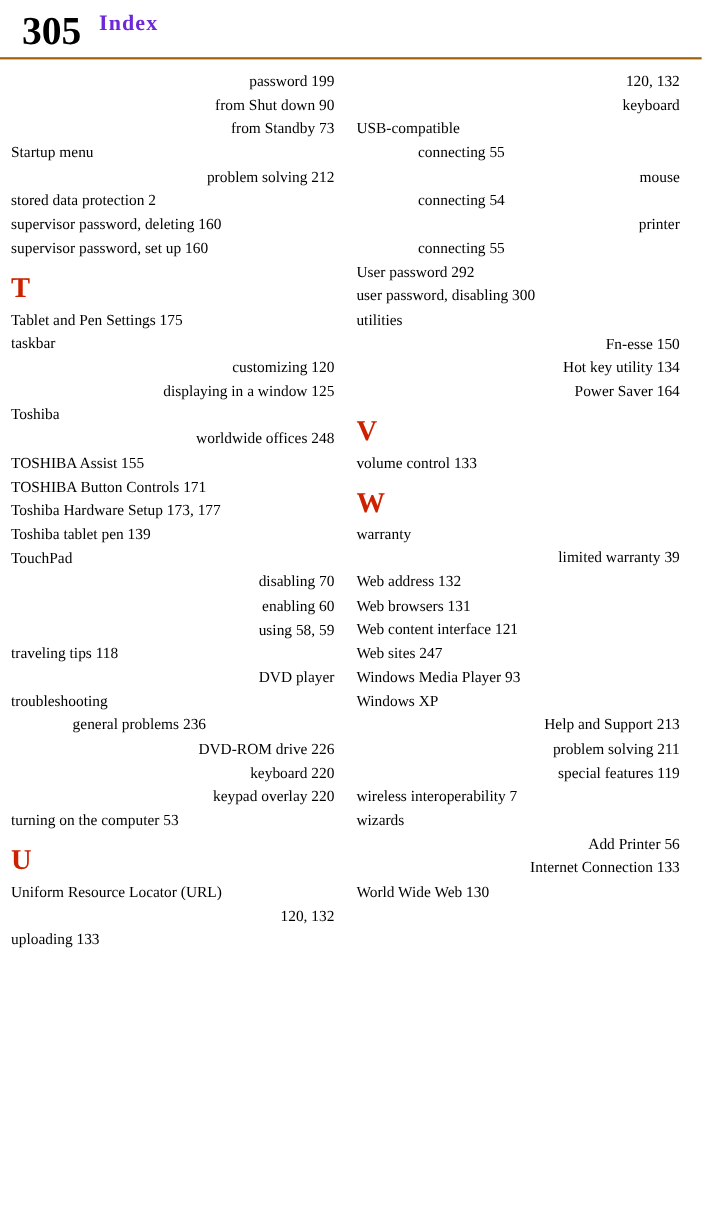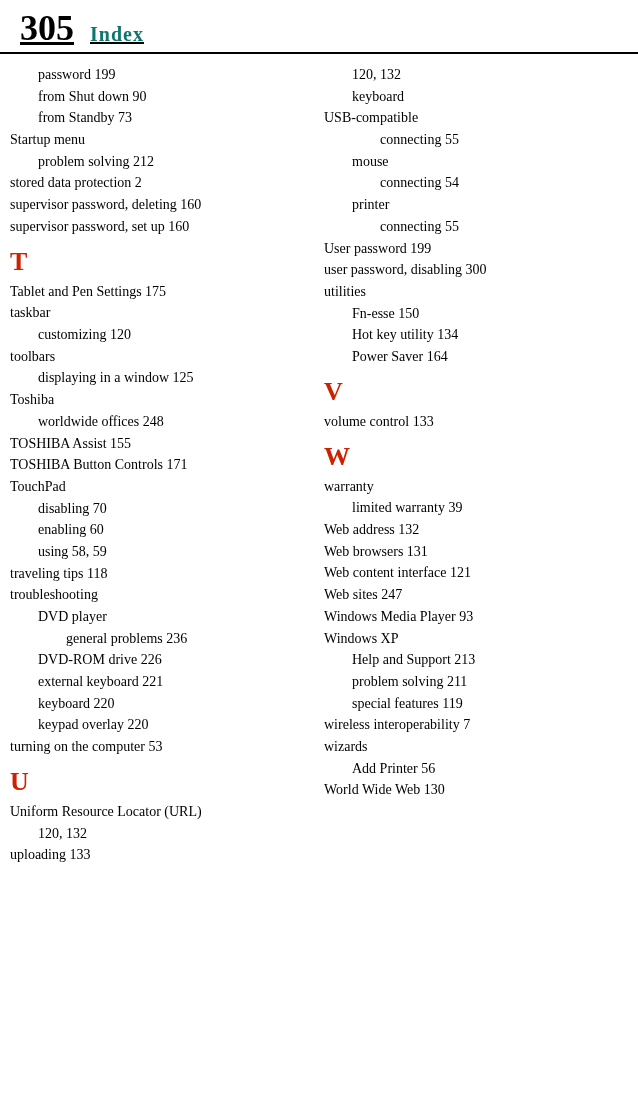--- a/index.html
+++ b/index.html
@@ -6,37 +6,36 @@
     body {
       width: 638px;
       min-height: 1112px;
       background: #ffffff;
       font-family: 'Times New Roman', Times, serif;
       font-size: 14px;
       color: #000000;
     }
     .header {
       display: flex;
-      align-items: flex-end;
+      align-items: flex-start;
       padding: 10px 20px 6px 20px;
-      border-bottom: 2px solid #000000;
+      border-bottom: 2px solid #a16207;
       margin-bottom: 0;
-      text-decoration: underline;
     }
     .page-number {
       font-size: 36px;
       font-weight: bold;
       color: #000;
       margin-right: 16px;
       line-height: 1;
     }
     .header-title {
       font-size: 20px;
       font-weight: bold;
-      color: #0f766e;
+      color: #6d28d9;
       letter-spacing: 1px;
     }
     .content {
       display: flex;
       padding: 10px 20px 10px 10px;
       gap: 0;
     }
     .col-left {
       width: 310px;
       padding-right: 10px;
@@ -50,20 +49,21 @@
       font-weight: bold;
       color: #cc2200;
       margin: 8px 0 4px 0;
       line-height: 1.2;
     }
     .entry {
       line-height: 1.55;
     }
     .entry.indent1 {
       padding-left: 28px;
+      text-align: right;
     }
     .entry.indent2 {
       padding-left: 56px;
     }
   </style>
 </head>
 <body>
 
 <div class="header">
   <span class="page-number">305</span>
@@ -77,54 +77,54 @@
       <div class="entry indent1">from Standby 73</div>
       <div class="entry">Startup menu</div>
       <div class="entry indent1">problem solving 212</div>
       <div class="entry">stored data protection 2</div>
       <div class="entry">supervisor password, deleting 160</div>
       <div class="entry">supervisor password, set up 160</div>
       <div class="section-letter">T</div>
       <div class="entry">Tablet and Pen Settings 175</div>
       <div class="entry">taskbar</div>
       <div class="entry indent1">customizing 120</div>
-      <div class="entry">toolbars</div>
       <div class="entry indent1">displaying in a window 125</div>
       <div class="entry">Toshiba</div>
       <div class="entry indent1">worldwide offices 248</div>
       <div class="entry">TOSHIBA Assist 155</div>
       <div class="entry">TOSHIBA Button Controls 171</div>
+      <div class="entry">Toshiba Hardware Setup 173, 177</div>
+      <div class="entry">Toshiba tablet pen 139</div>
       <div class="entry">TouchPad</div>
       <div class="entry indent1">disabling 70</div>
       <div class="entry indent1">enabling 60</div>
       <div class="entry indent1">using 58, 59</div>
       <div class="entry">traveling tips 118</div>
+      <div class="entry indent1">DVD player</div>
       <div class="entry">troubleshooting</div>
-      <div class="entry indent1">DVD player</div>
       <div class="entry indent2">general problems 236</div>
       <div class="entry indent1">DVD-ROM drive 226</div>
-      <div class="entry indent1">external keyboard 221</div>
       <div class="entry indent1">keyboard 220</div>
       <div class="entry indent1">keypad overlay 220</div>
       <div class="entry">turning on the computer 53</div>
       <div class="section-letter">U</div>
       <div class="entry">Uniform Resource Locator (URL)</div>
       <div class="entry indent1">120, 132</div>
       <div class="entry">uploading 133</div>
     </div>
   <div class="col-right" id="right-col">
       <div class="entry indent1">120, 132</div>
       <div class="entry indent1">keyboard</div>
       <div class="entry">USB-compatible</div>
       <div class="entry indent2">connecting 55</div>
       <div class="entry indent1">mouse</div>
       <div class="entry indent2">connecting 54</div>
       <div class="entry indent1">printer</div>
       <div class="entry indent2">connecting 55</div>
-      <div class="entry">User password 199</div>
+      <div class="entry">User password 292</div>
       <div class="entry">user password, disabling 300</div>
       <div class="entry">utilities</div>
       <div class="entry indent1">Fn-esse 150</div>
       <div class="entry indent1">Hot key utility 134</div>
       <div class="entry indent1">Power Saver 164</div>
       <div class="section-letter">V</div>
       <div class="entry">volume control 133</div>
       <div class="section-letter">W</div>
       <div class="entry">warranty</div>
       <div class="entry indent1">limited warranty 39</div>
@@ -133,15 +133,16 @@
       <div class="entry">Web content interface 121</div>
       <div class="entry">Web sites 247</div>
       <div class="entry">Windows Media Player 93</div>
       <div class="entry">Windows XP</div>
       <div class="entry indent1">Help and Support 213</div>
       <div class="entry indent1">problem solving 211</div>
       <div class="entry indent1">special features 119</div>
       <div class="entry">wireless interoperability 7</div>
       <div class="entry">wizards</div>
       <div class="entry indent1">Add Printer 56</div>
+      <div class="entry indent1">Internet Connection 133</div>
       <div class="entry">World Wide Web 130</div>
     </div>
 </div>
 
 </body></html>

